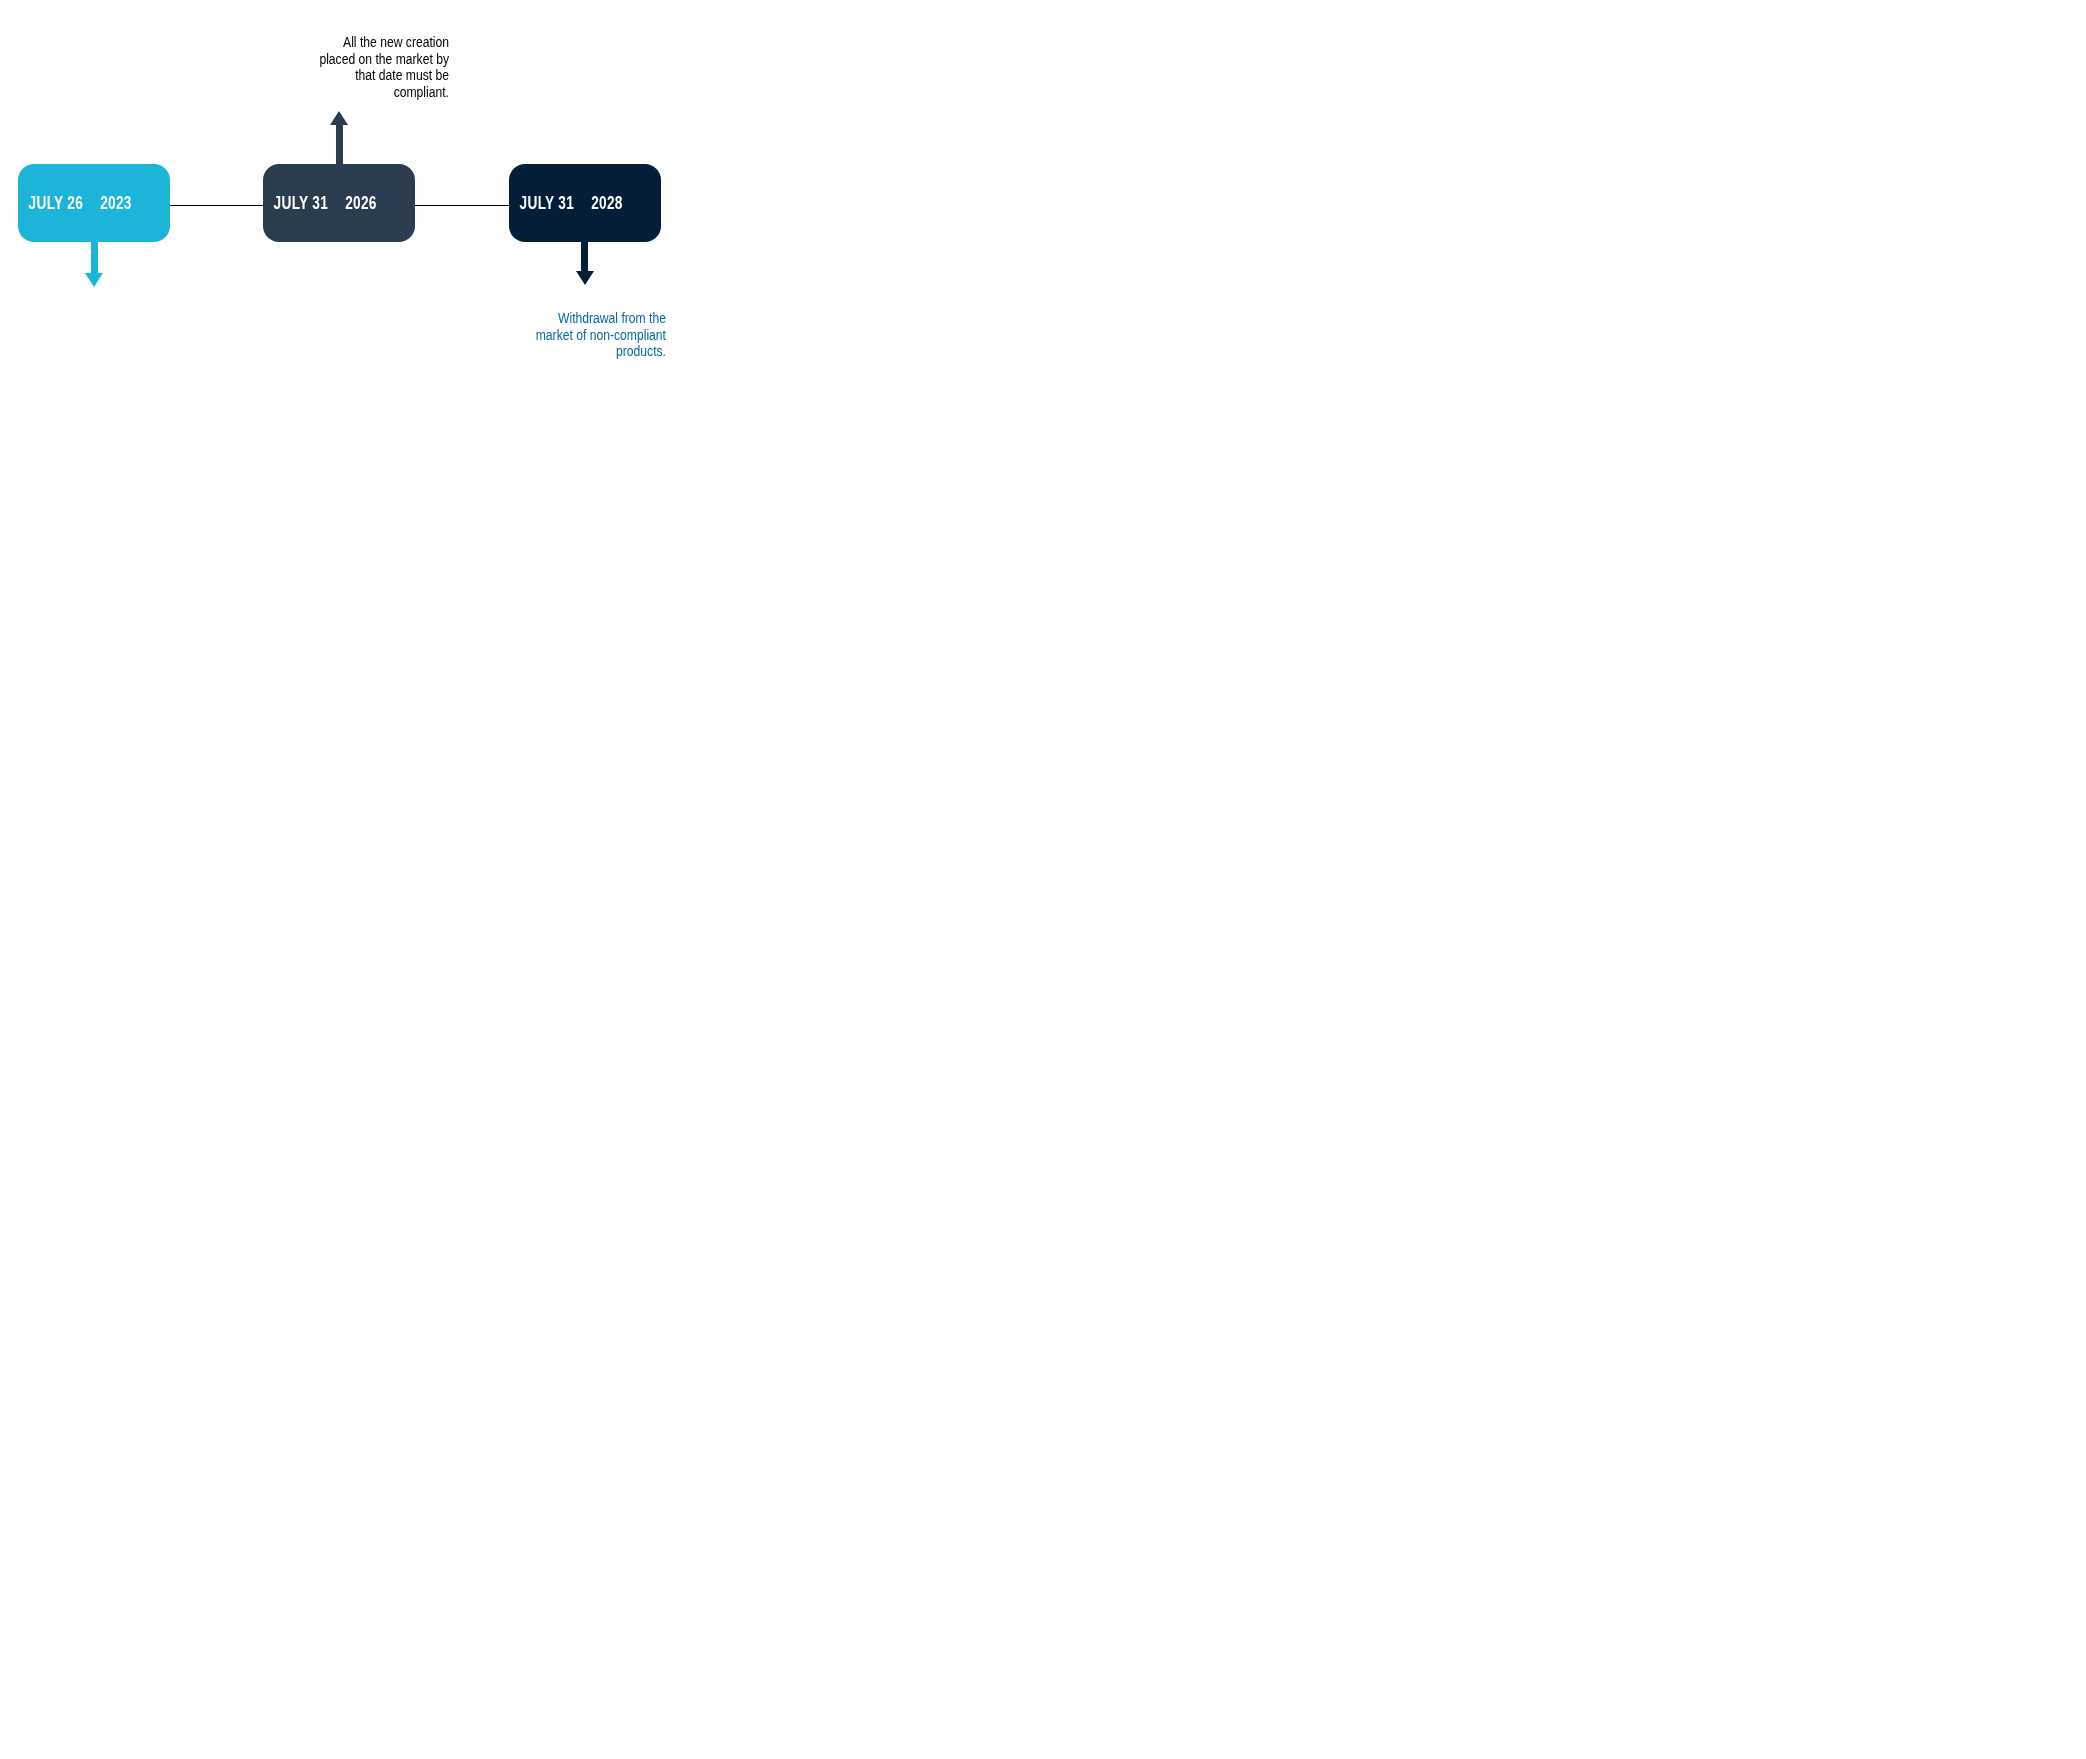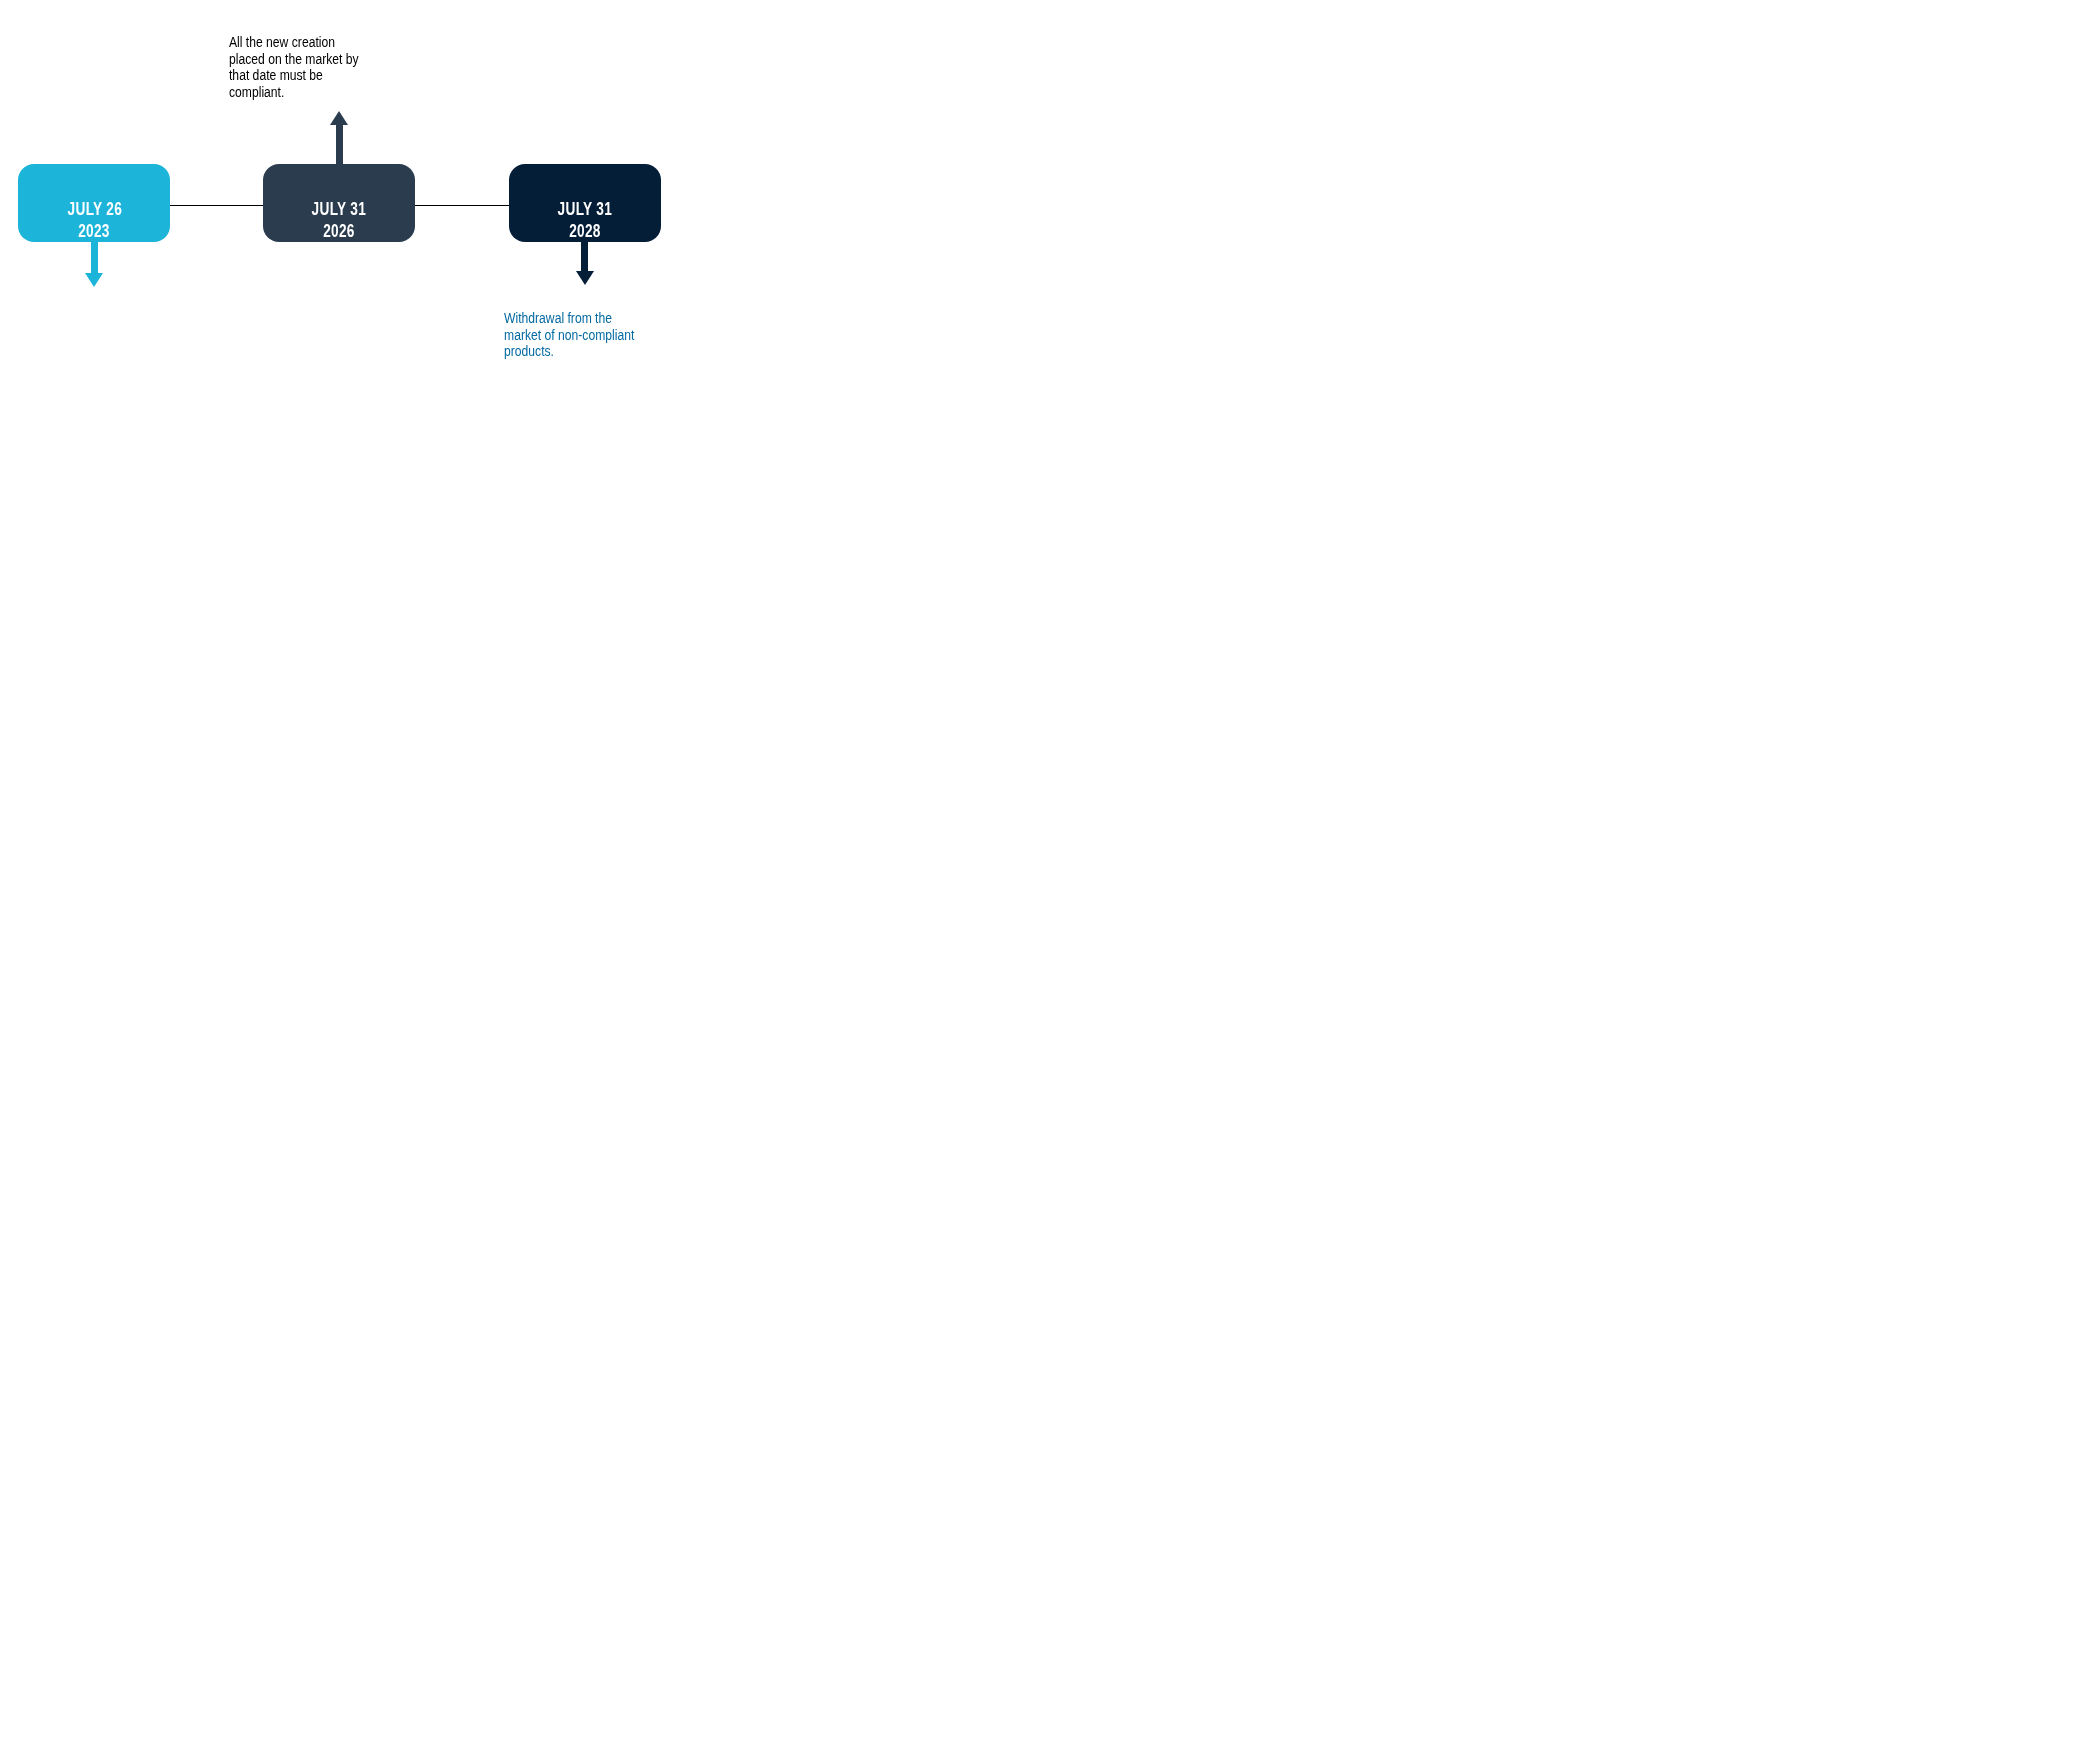--- a/index.html
+++ b/index.html
@@ -29,23 +29,23 @@
 
   
   .datebox {
     position: absolute;
     top: 164px;
     width: 152px;
     height: 78px;
     border-radius: 16px;
     z-index: 2;
     display: flex;
-    flex-direction: column;
+    flex-direction: row;
     align-items: center;
-    justify-content: flex-end;
+    justify-content: flex-start;
   }
   .box-2023 { left: 18.4px; }
   .box-2026 { left: 263px; }
   .box-2028 { left: 509px; }
 
   .date-line {
     font-weight: bold;
     font-size: 19px;
     line-height: 22px;
     white-space: nowrap;
@@ -75,21 +75,21 @@
   }
   .head-down { border-top-width: 14px; border-top-style: solid; border-top-color: #000; }
   .head-up   { border-bottom-width: 14px; border-bottom-style: solid; border-bottom-color: #000; }
   .head-2023 { left: 85px;  top: 273px; }
   .head-2026 { left: 330px;  top: 111px; }
   .head-2028 { left: 576px; top: 271px; }
 
   
   .annotation {
     position: absolute;
-    text-align: left;
+    text-align: right;
     font-size: 13.8px;
     line-height: 16.7px;
     z-index: 3;
   }
   .annotation .line {
     white-space: nowrap;
     transform: scaleX(0.88);
     transform-origin: center;
   }
   .note-2026 { left: 214px;  top: 35px;  width: 250px; }

